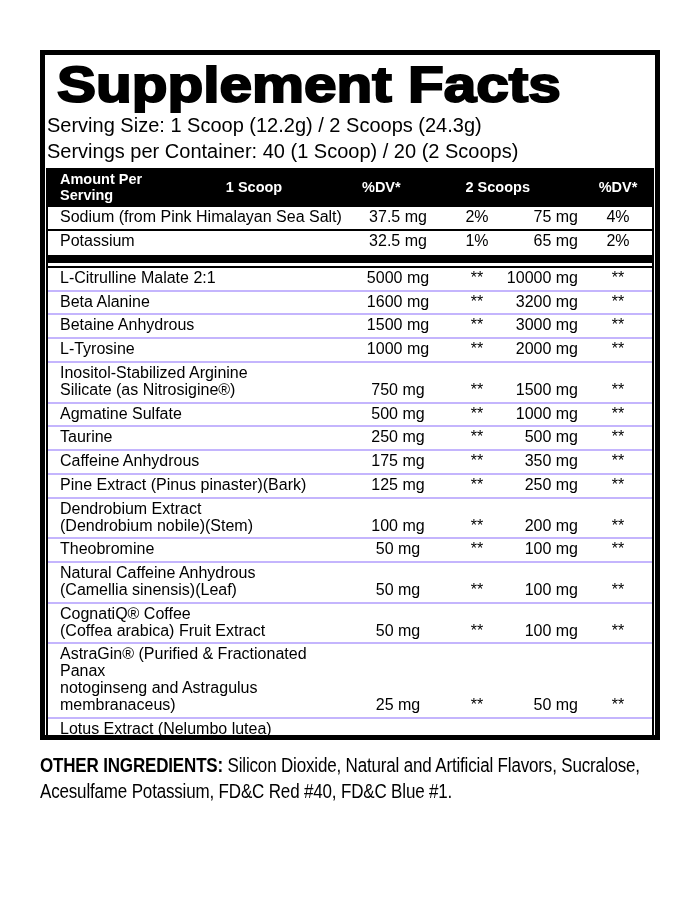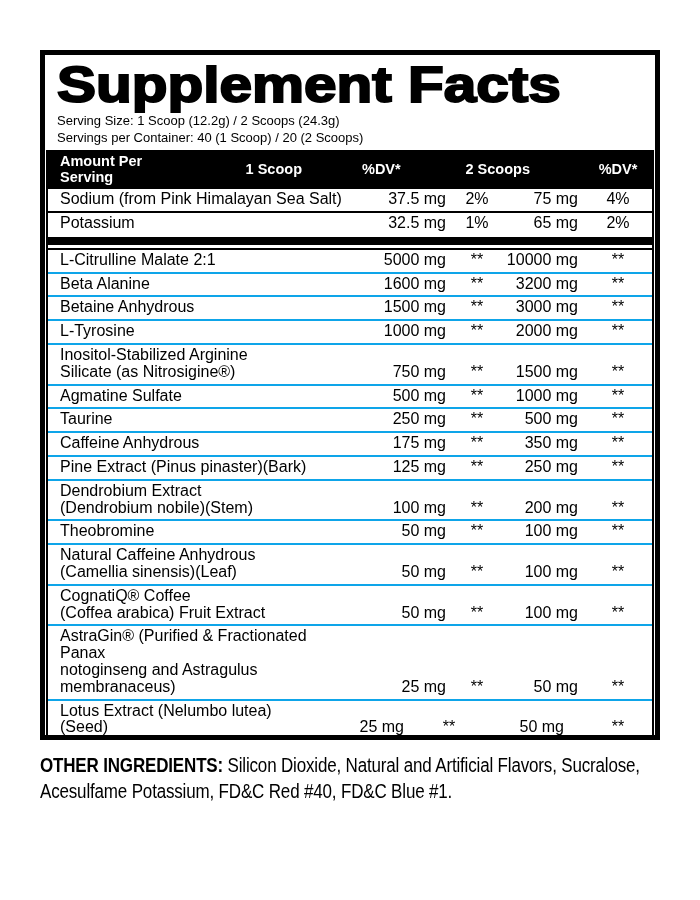--- a/index.html
+++ b/index.html
@@ -25,23 +25,23 @@
     font-size: 50px;
     line-height: 1.0;
     margin: 5px 0 3px 12px;
     letter-spacing: 0px;
     -webkit-text-stroke: 2px #000;
     transform: scaleX(1.17);
     transform-origin: left center;
     white-space: nowrap;
   }
   .serving {
-    font-size: 13px;
+    font-size: 20px;
     line-height: 1.28;
-    margin: 0 12px;
+    margin: 0 2px;
   }
   .table-wrap {
     margin: 4px 1px 0 1px;
     border-left: 2px solid #000;
     border-right: 2px solid #000;
   }
   .header-bar {
     background: #000;
     color: #fff;
     font-weight: bold;
@@ -54,28 +54,28 @@
     display: grid;
     grid-template-columns: 1fr 96px 50px 100px 56px;
   }
   .row {
     font-size: 16px;
     line-height: 1.05;
     padding: 2px 0 3px 0;
     align-items: end;
   }
   .c-name { padding-left: 12px; white-space: pre-line; }
-  .c-a1 { text-align: right; }
+  .c-a1 { text-align: center; }
   .c-d1 { text-align: center; padding-left: 12px; }
   .c-a2 { text-align: right; padding-right: 18px; }
   .c-d2 { text-align: center; padding-right: 12px; }
   #minerals .row { border-bottom: 2px solid #000; }
   #minerals .row:last-child { border-bottom: none; }
   #ingredients { border-top: 2px solid #000; }
-  #ingredients .row { border-bottom: 2px solid #0ea5e9; }
+  #ingredients .row { border-bottom: 2px solid #c4b5fd; }
   #ingredients .row:last-child { border-bottom: none; gap: 14px; }
   .thick-bar {
     height: 8px;
     background: #000;
     margin: 2px 0 3px 0;
   }
   .thick-bar.before-foot { margin: 2px 0 4px 0; }
   .footnotes {
     border-top: 2px solid #000;
     font-size: 13.5px;

